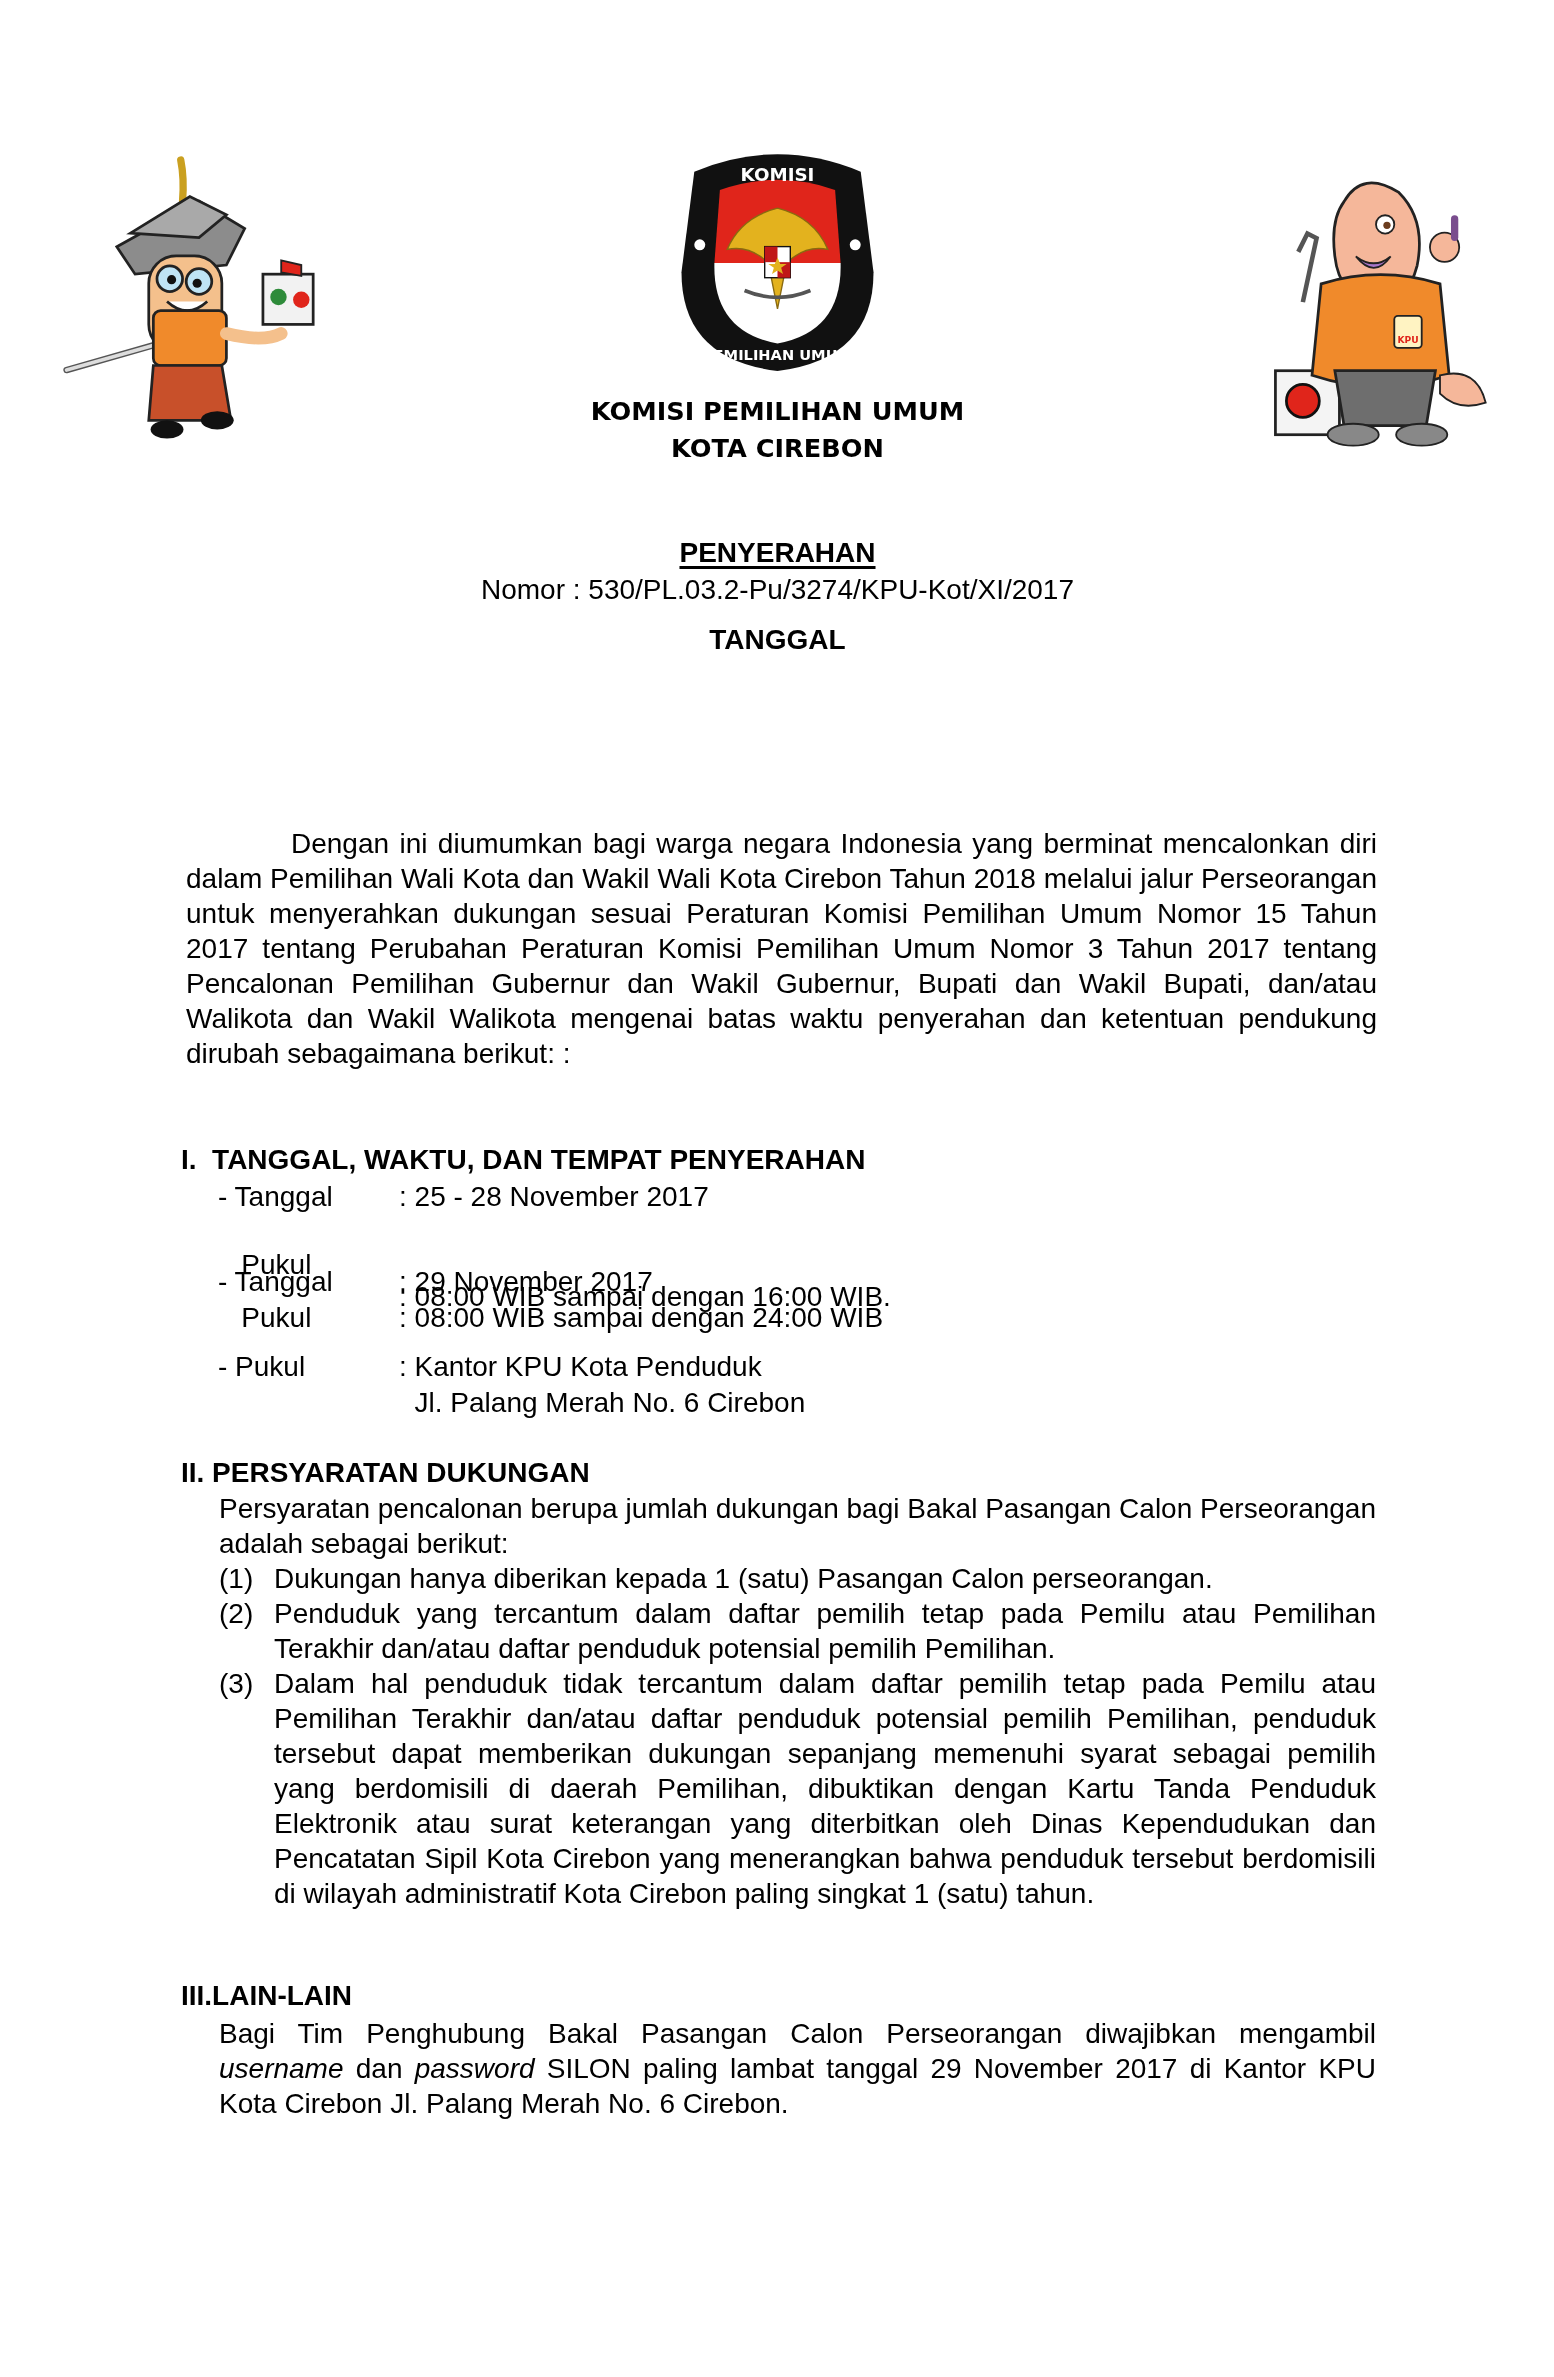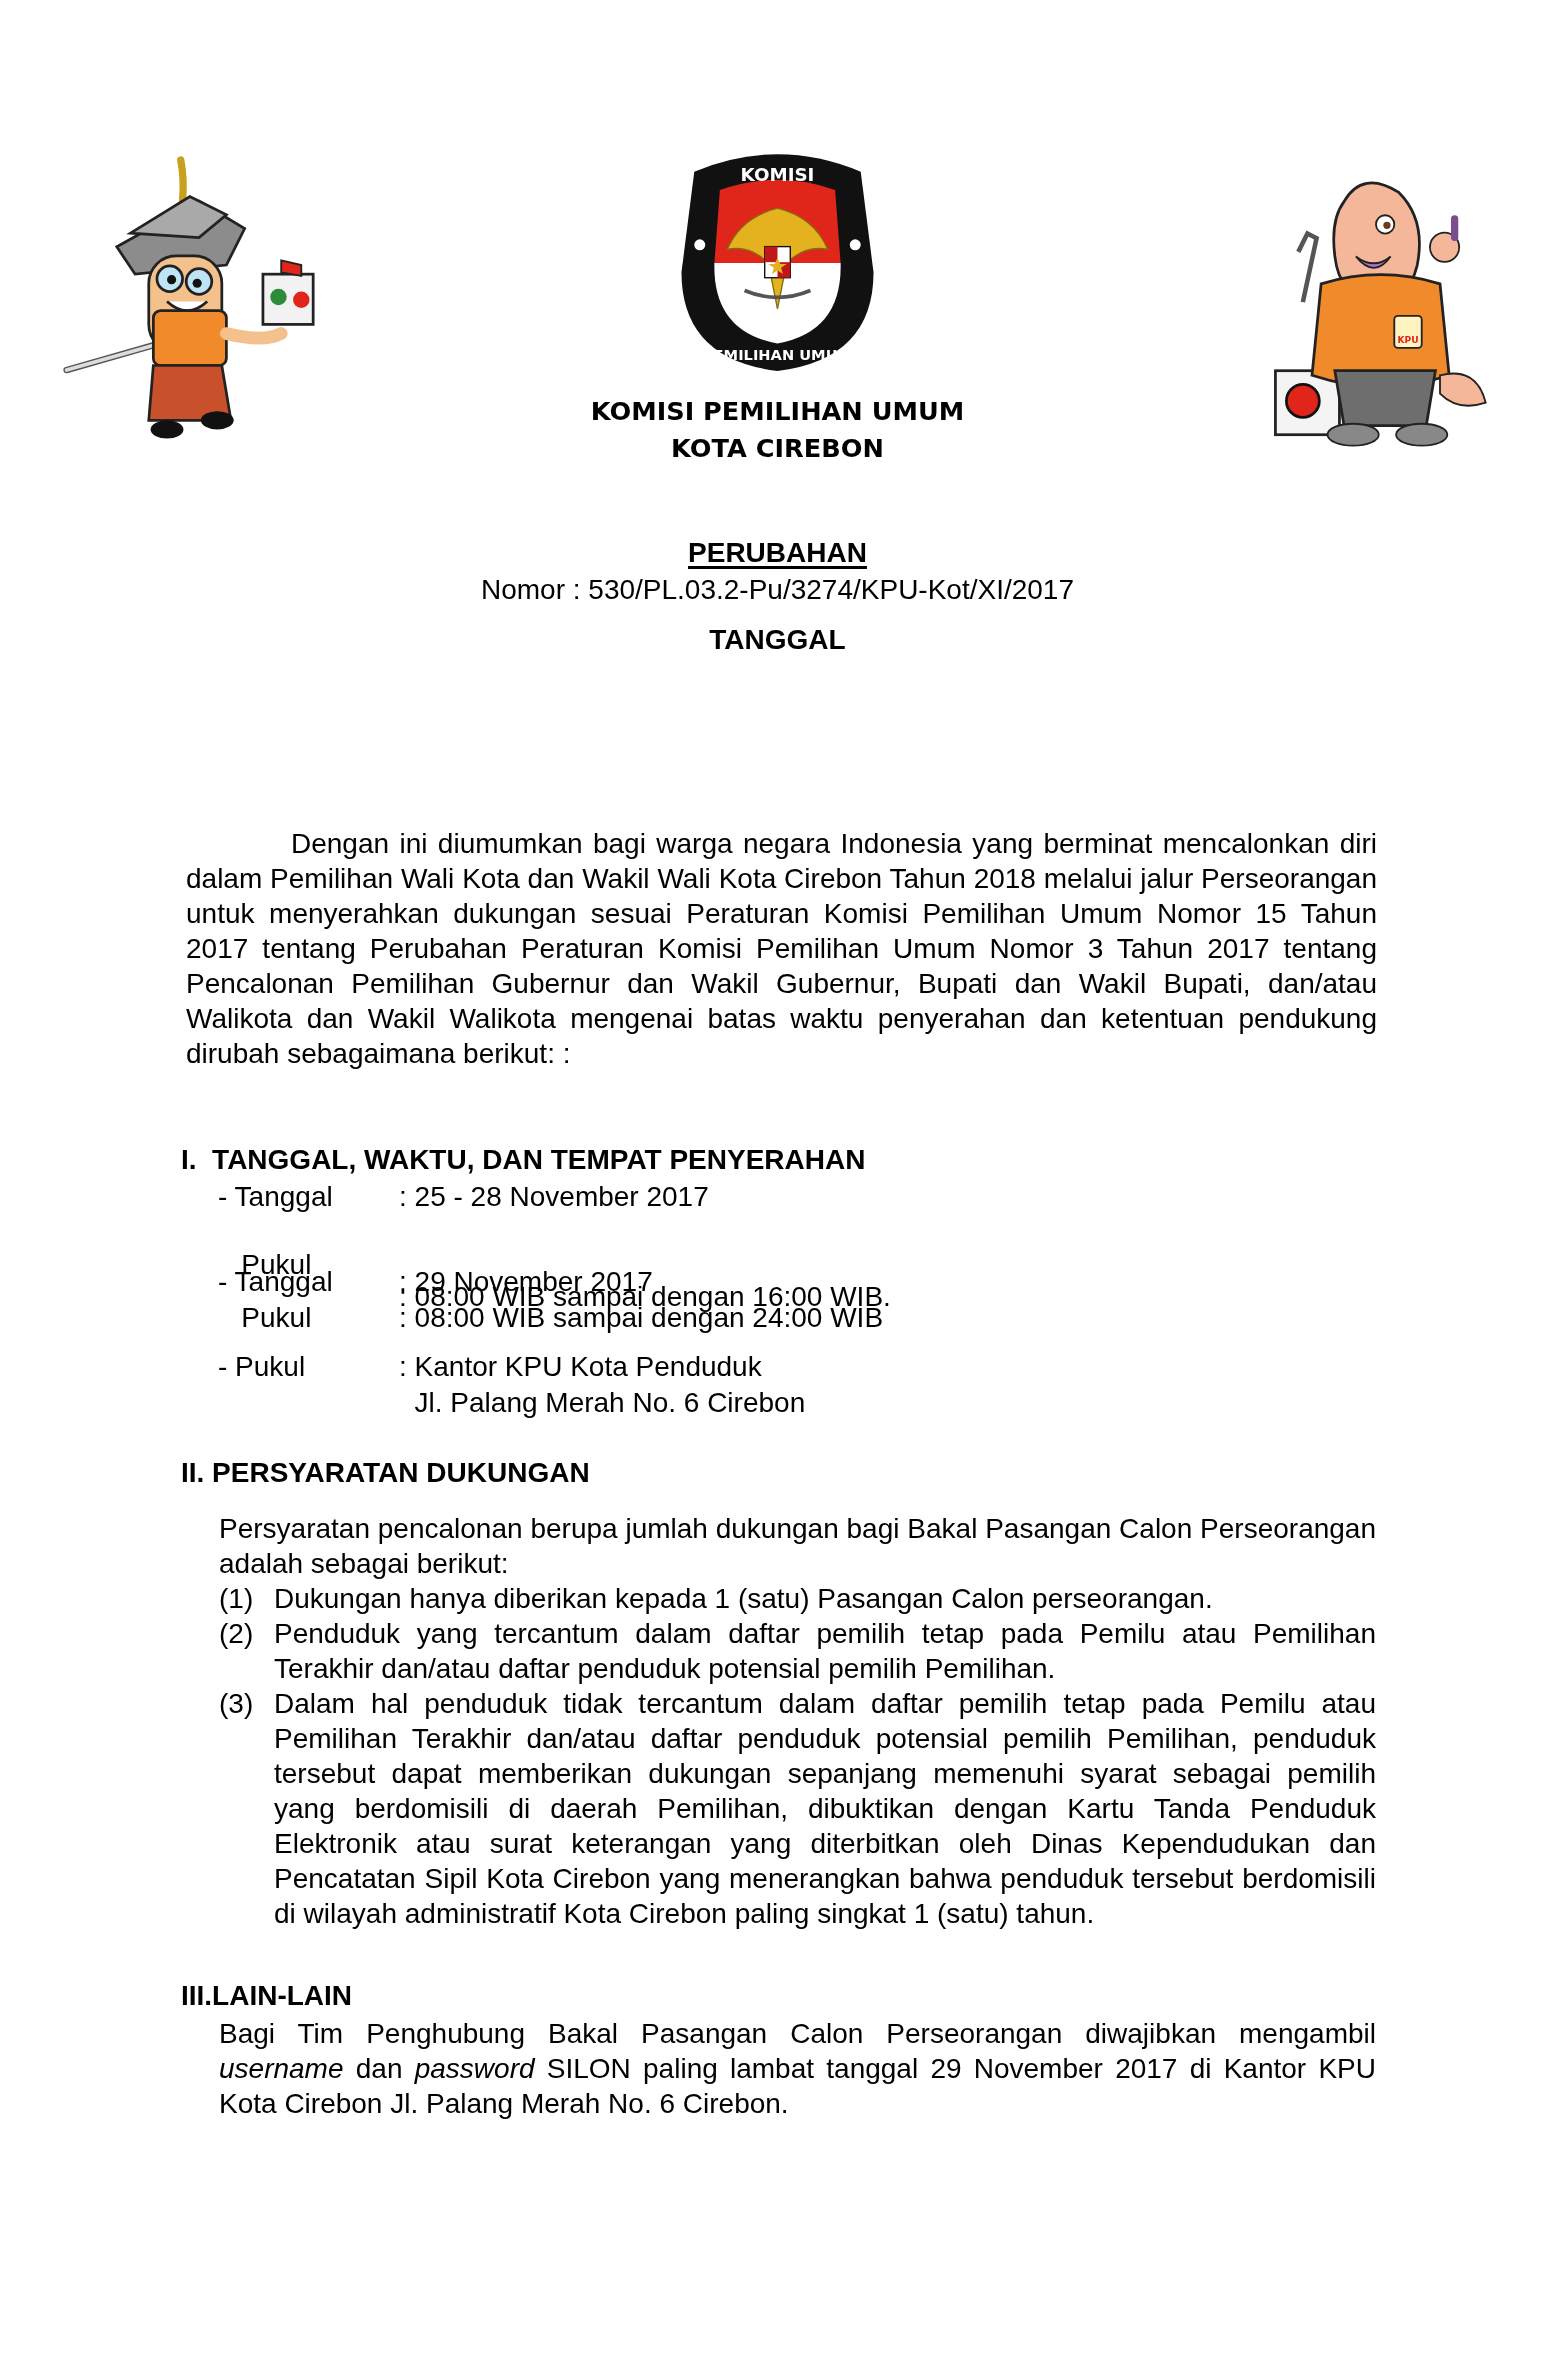--- a/index.html
+++ b/index.html
@@ -31,21 +31,21 @@
   .h-sec { position: absolute; font-family: "Liberation Sans", sans-serif; font-weight: bold; font-size: 28px; }
   .sec1 { left: 181px; top: 1144px; }
   .sec2 { left: 181px; top: 1457px; }
   .sec3 { left: 181px; top: 1980px; }
 
   .row { position: absolute; font-family: "Liberation Sans", sans-serif; font-size: 28px; white-space: nowrap; }
   .row .lbl { position: absolute; left: 0; }
   .row .val { position: absolute; left: 181px; }
 
   .list { position: absolute; left: 219px; width: 1157px; font-family: "Liberation Sans", sans-serif; font-size: 28px; line-height: 35px; }
-  .list .intro { text-align: justify; margin-top: 20px; }
+  .list .intro { text-align: justify; }
   .list .item { position: relative; padding-left: 55px; text-align: justify; }
   .list .item .num { position: absolute; left: 0; top: 0; }
 
   .lain { position: absolute; left: 219px; top: 2016px; width: 1157px; font-family: "Liberation Sans", sans-serif; font-size: 28px; line-height: 35px; text-align: justify; }
   .lain i { font-style: italic; }
 </style>
 </head>
 <body>
 
 <div class="page">
@@ -105,21 +105,21 @@
     <path d="M200 230 q40 -10 50 30 q-30 10 -50 -10z" fill="#f5b79a" stroke="#222" stroke-width="2"></path>
     <path d="M45 95 l10 -20 l10 5 l-15 70" stroke="#555" stroke-width="5" fill="none"></path>
     <circle cx="205" cy="90" r="16" fill="#f5b79a" stroke="#222" stroke-width="2"></circle>
     <rect x="212" y="55" width="8" height="28" rx="4" fill="#7a4d8e"></rect>
   </svg>
 
   <div class="org l1">KOMISI PEMILIHAN UMUM</div>
   <div class="org l2">KOTA CIREBON</div>
 
   <div class="title pengumuman">
-    <span>PERUBAHAN</span>
+    <span>PENYERAHAN</span>
   </div>
   <div class="title nomor">Nomor : 530/PL.03.2-Pu/3274/KPU-Kot/XI/2017</div>
   <div class="title tentang">TANGGAL</div>
 
   <div class="body-text para justify">Dengan ini diumumkan bagi warga negara Indonesia yang berminat mencalonkan diri dalam Pemilihan Wali Kota dan Wakil Wali Kota Cirebon Tahun 2018 melalui jalur Perseorangan untuk menyerahkan dukungan sesuai Peraturan Komisi Pemilihan Umum Nomor 15 Tahun 2017 tentang Perubahan Peraturan Komisi Pemilihan Umum Nomor 3 Tahun 2017 tentang Pencalonan Pemilihan Gubernur dan Wakil Gubernur, Bupati dan Wakil Bupati, dan/atau Walikota dan Wakil Walikota mengenai batas waktu penyerahan dan ketentuan pendukung dirubah sebagaimana berikut: :</div>
 
   <div class="h-sec sec1" style="white-space:pre;">I.  TANGGAL, WAKTU, DAN TEMPAT PENYERAHAN</div>
   <div class="row" style="left:218px; top:1181px;">
     <span class="lbl">- Tanggal</span>
     <span class="val">: 25 - 28 November 2017</span>

